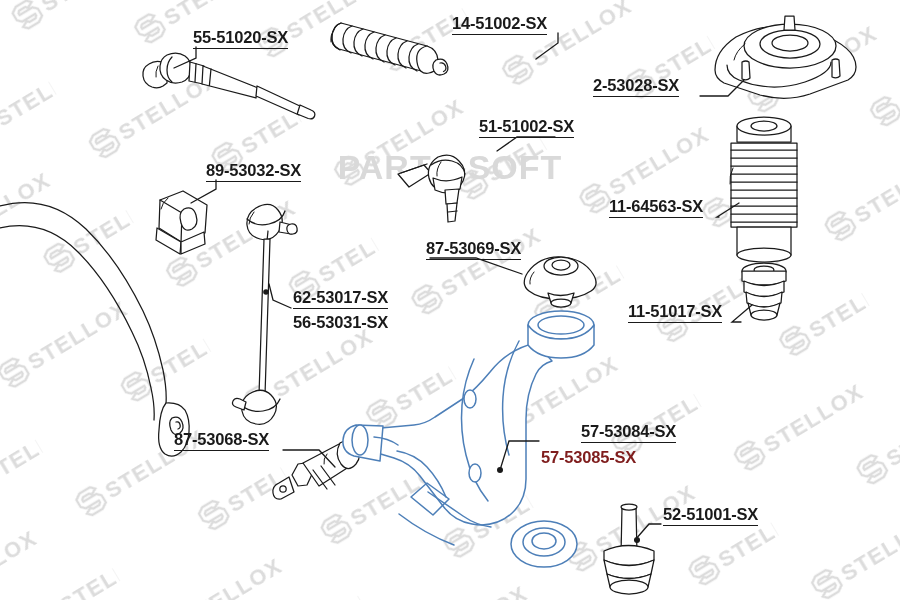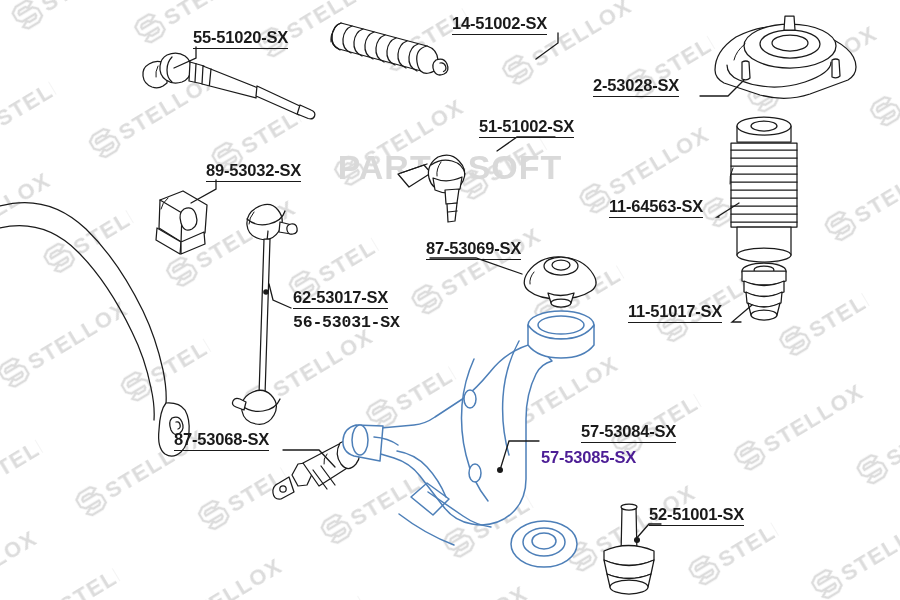--- a/index.html
+++ b/index.html
@@ -39,21 +39,21 @@
     position:absolute;
     z-index:4;
     font-size:16.5px;
     font-weight:bold;
     color:#1a1a1a;
     white-space:nowrap;
     letter-spacing:-0.2px;
     font-family:"Liberation Sans", sans-serif;
     line-height:19px;
   }
-  .lbl.blue{color:#4c1d95;}
+  .lbl.blue{color:#7f1d1d;}
   .lbl.ruled{border-bottom:1.6px solid #1a1a1a;padding-bottom:1px;}
 </style>
 </head>
 <body>
 
 <div id="stage">
 
   <svg id="wm-tile" viewBox="0 0 900 600" width="900" height="600" aria-hidden="true">
     <defs>
       <g id="wmUnit">
@@ -297,21 +297,21 @@
 
   <div id="labels">
       <div class="lbl ruled" style="left: 193px; top: 28px;">55-51020-SX</div>
       <div class="lbl ruled" style="left: 452px; top: 14px;">14-51002-SX</div>
       <div class="lbl ruled" style="left: 593px; top: 76px;">2-53028-SX</div>
       <div class="lbl ruled" style="left: 479px; top: 117px;">51-51002-SX</div>
       <div class="lbl ruled" style="left: 206px; top: 161px;">89-53032-SX</div>
       <div class="lbl ruled" style="left: 609px; top: 197px;">11-64563-SX</div>
       <div class="lbl ruled" style="left: 426px; top: 239px;">87-53069-SX</div>
       <div class="lbl ruled" style="left: 293px; top: 288px;">62-53017-SX</div>
-      <div class="lbl" style="left: 293px; top: 313px; font-family: Liberation Mono, monospace;">56-53031-SX</div>
+      <div class="lbl" style="left: 293px; top: 313px;">56-53031-SX</div>
       <div class="lbl ruled" style="left: 628px; top: 302px;">11-51017-SX</div>
       <div class="lbl ruled" style="left: 541px; top: 422px; margin-left: 40px;">57-53084-SX</div>
       <div class="lbl blue" style="left: 541px; top: 448px;">57-53085-SX</div>
       <div class="lbl ruled" style="left: 174px; top: 430px;">87-53068-SX</div>
-      <div class="lbl ruled" style="left: 649px; top: 505px;">52-51001-SX</div>
+      <div class="lbl ruled" style="left: 663px; top: 505px;">52-51001-SX</div>
     </div>
 
 </div>
 
 </body></html>

